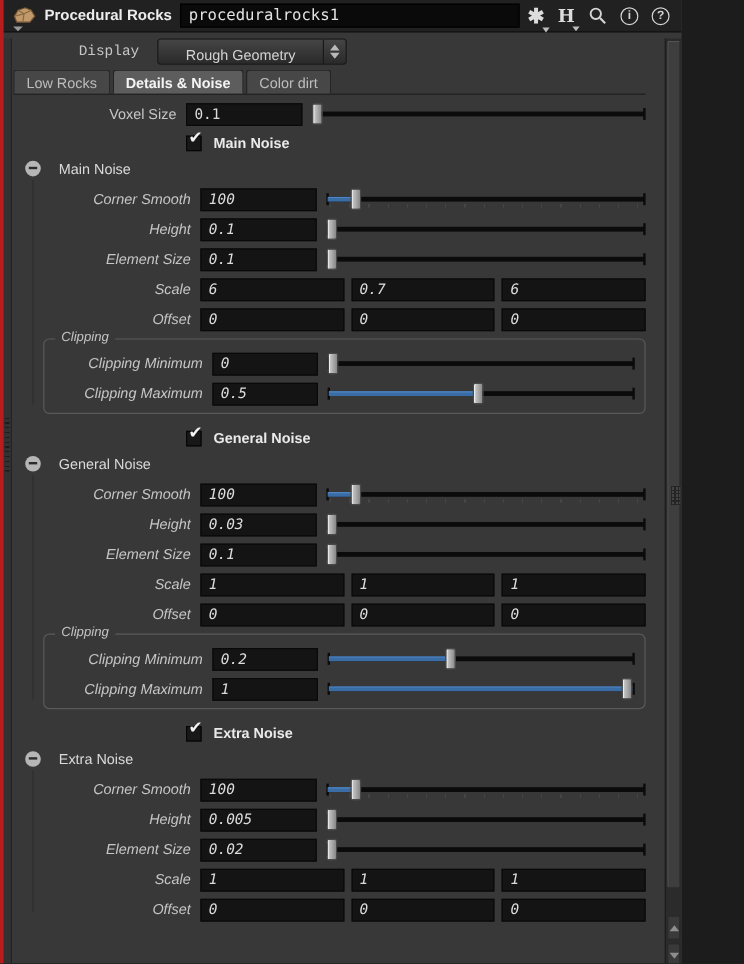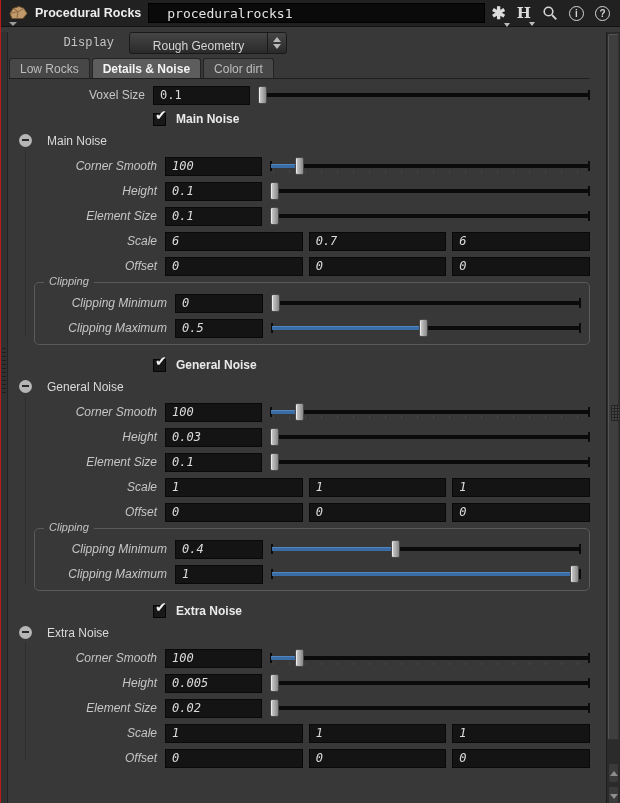--- a/index.html
+++ b/index.html
@@ -1,27 +1,27 @@
 <!DOCTYPE html>
 <html><head>
 <meta charset="utf-8">
 <style>
   html,body{margin:0;padding:0;background:#1c1c1c;}
   *{box-sizing:border-box;}
-  .window{width:620px;height:803px;background:#383838;position:relative;overflow:hidden;
-    font-family:"Liberation Sans",sans-serif;border-left:1px solid #b91c1c;}
+  .window{width:568px;height:803px;background:#383838;position:relative;overflow:hidden;
+    font-family:"Liberation Sans",sans-serif;border-left:3px solid #b91c1c;}
   
   .titlebar{height:27px;background:#212121;display:flex;align-items:center;gap:7px;
     padding:0 10px 0 8px;border-bottom:1px solid #121212;}
   .node-icon-wrap{position:relative;width:19px;height:17px;flex:0 0 auto;}
   .node-icon-wrap .mini-arrow{position:absolute;left:0;bottom:-4px;width:0;height:0;
     border-left:4px solid transparent;border-right:4px solid transparent;border-top:4px solid #9a9a9a;}
   .node-type{font-weight:bold;font-size:12.5px;color:#ededed;white-space:nowrap;}
   .node-name{flex:1;height:20px;background:#0a0a0a;border:1px solid #000;color:#e3e3e3;
-    font-family:"DejaVu Sans Mono",monospace;font-size:13px;padding:0 18px;outline:none;}
+    font-family:"DejaVu Sans Mono",monospace;font-size:13px;padding:0 6px;outline:none;}
   .tb-icons{display:flex;align-items:center;gap:11px;}
   .tb-icon{position:relative;color:#dcdcdc;display:flex;align-items:center;justify-content:center;}
   .gear-glyph{font-size:17px;line-height:17px;font-weight:bold;}
   .h-glyph{font-size:15px;line-height:15px;font-weight:bold;font-family:"DejaVu Serif",serif;}
   .tb-icon .mini-arrow{position:absolute;right:-4px;bottom:-5px;width:0;height:0;
     border-left:3.5px solid transparent;border-right:3.5px solid transparent;border-top:4px solid #bdbdbd;}
   .circle-icon{width:15px;height:15px;border:1.5px solid #d4d4d4;border-radius:50%;
     font-size:10px;font-weight:bold;color:#d4d4d4;display:flex;align-items:center;justify-content:center;}
   
   .body{position:relative;height:776px;}
@@ -355,21 +355,21 @@
                 <div class="field">
                     <span class="fval">0</span>
                   </div>
               </div>
             </div>
             <div class="group">
               <span class="group-label">Clipping</span>
               <div class="prow">
                 <span class="plabel">Clipping Minimum</span>
                 <div class="field">
-                    <span class="fval">0.4</span>
+                    <span class="fval">0.2</span>
                   </div>
                 <div class="slider" style="--p: 40;">
                   <div class="track">
                       <div class="fill"></div>
                     </div>
                   <div class="handle"></div>
                 </div>
               </div>
               <div class="prow">
                 <span class="plabel">Clipping Maximum</span>

